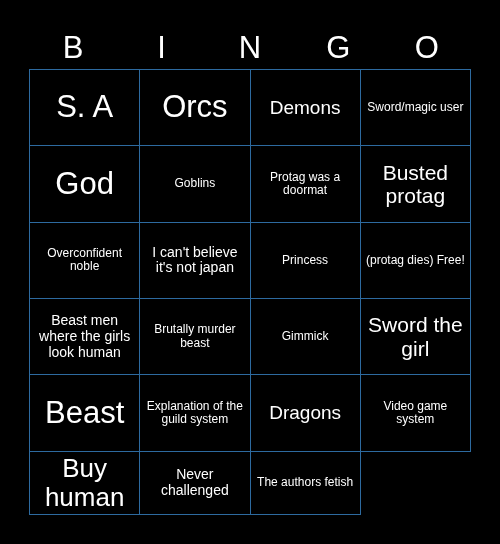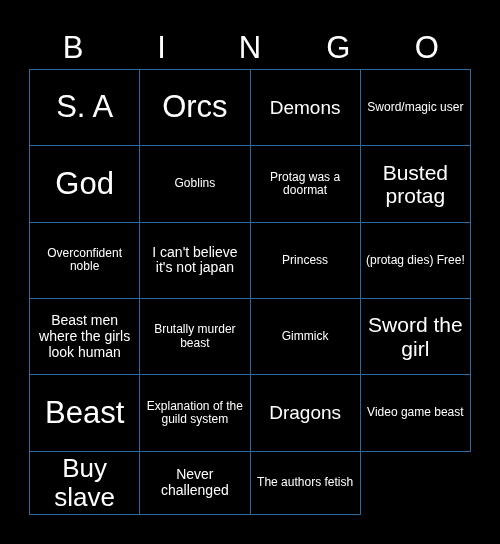--- a/index.html
+++ b/index.html
@@ -160,24 +160,24 @@
         <span class="cell-text fs-xl">Beast</span>
       </div>
     <div class="cell">
         <span class="cell-text fs-tiny">Explanation of the guild system</span>
       </div>
     <div class="cell">
         <span class="cell-text fs-sm">Dragons</span>
       </div>
 
     <div class="cell">
-        <span class="cell-text fs-xs">Video game beast</span>
+        <span class="cell-text fs-xs">Video game system</span>
       </div>
     <div class="cell">
-        <span class="cell-text fs-lg">Buy slave</span>
+        <span class="cell-text fs-lg">Buy human</span>
       </div>
     <div class="cell">
         <span class="cell-text fs-xxs">Never challenged</span>
       </div>
     <div class="cell">
         <span class="cell-text fs-xs">The authors fetish</span>
       </div>
   </div>
 
 </div>

